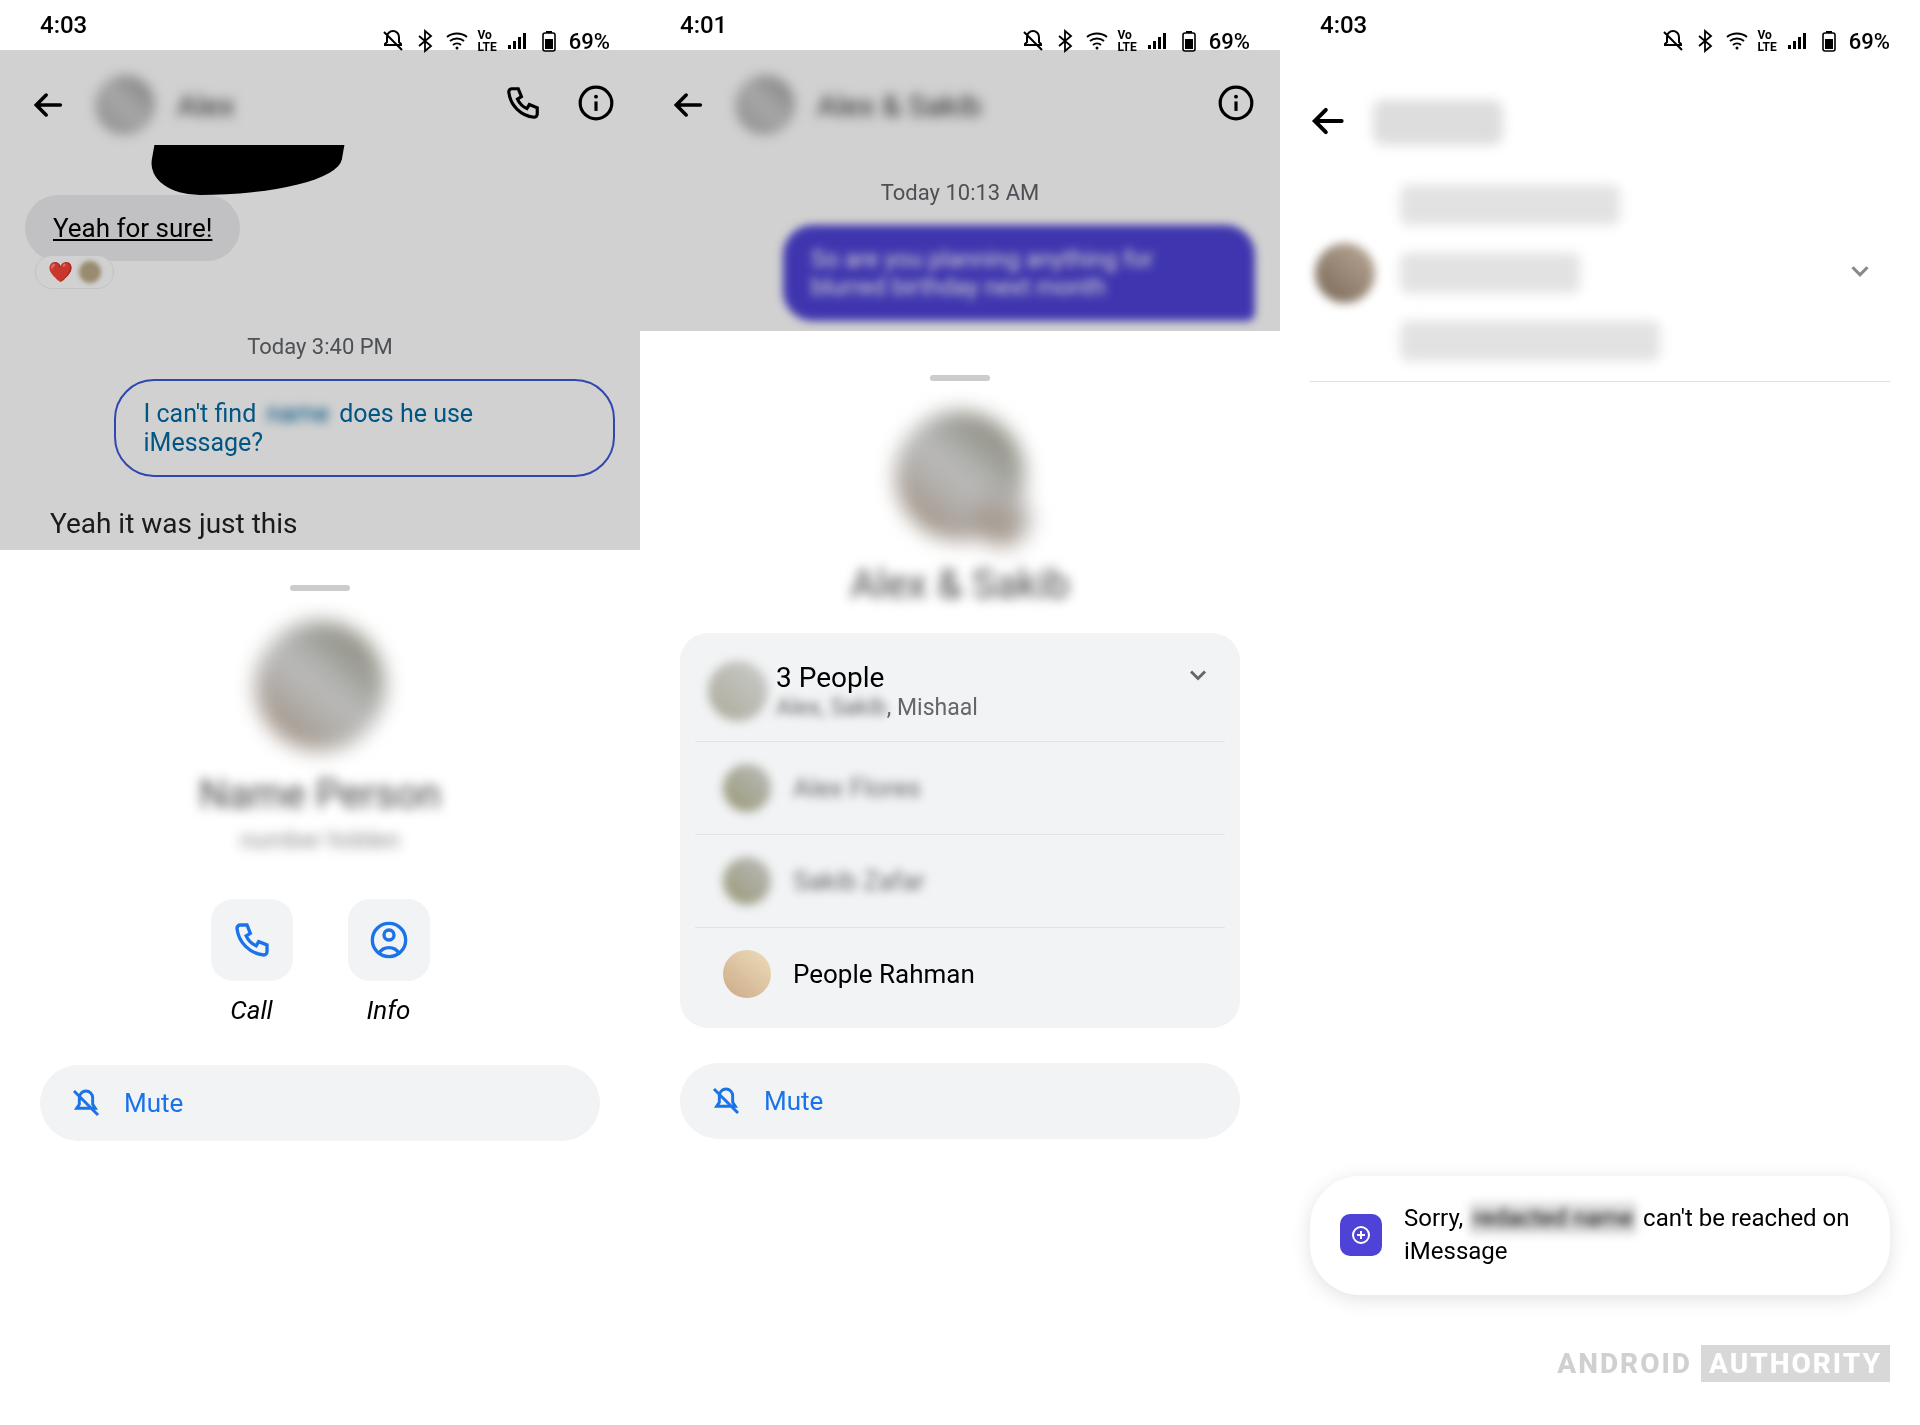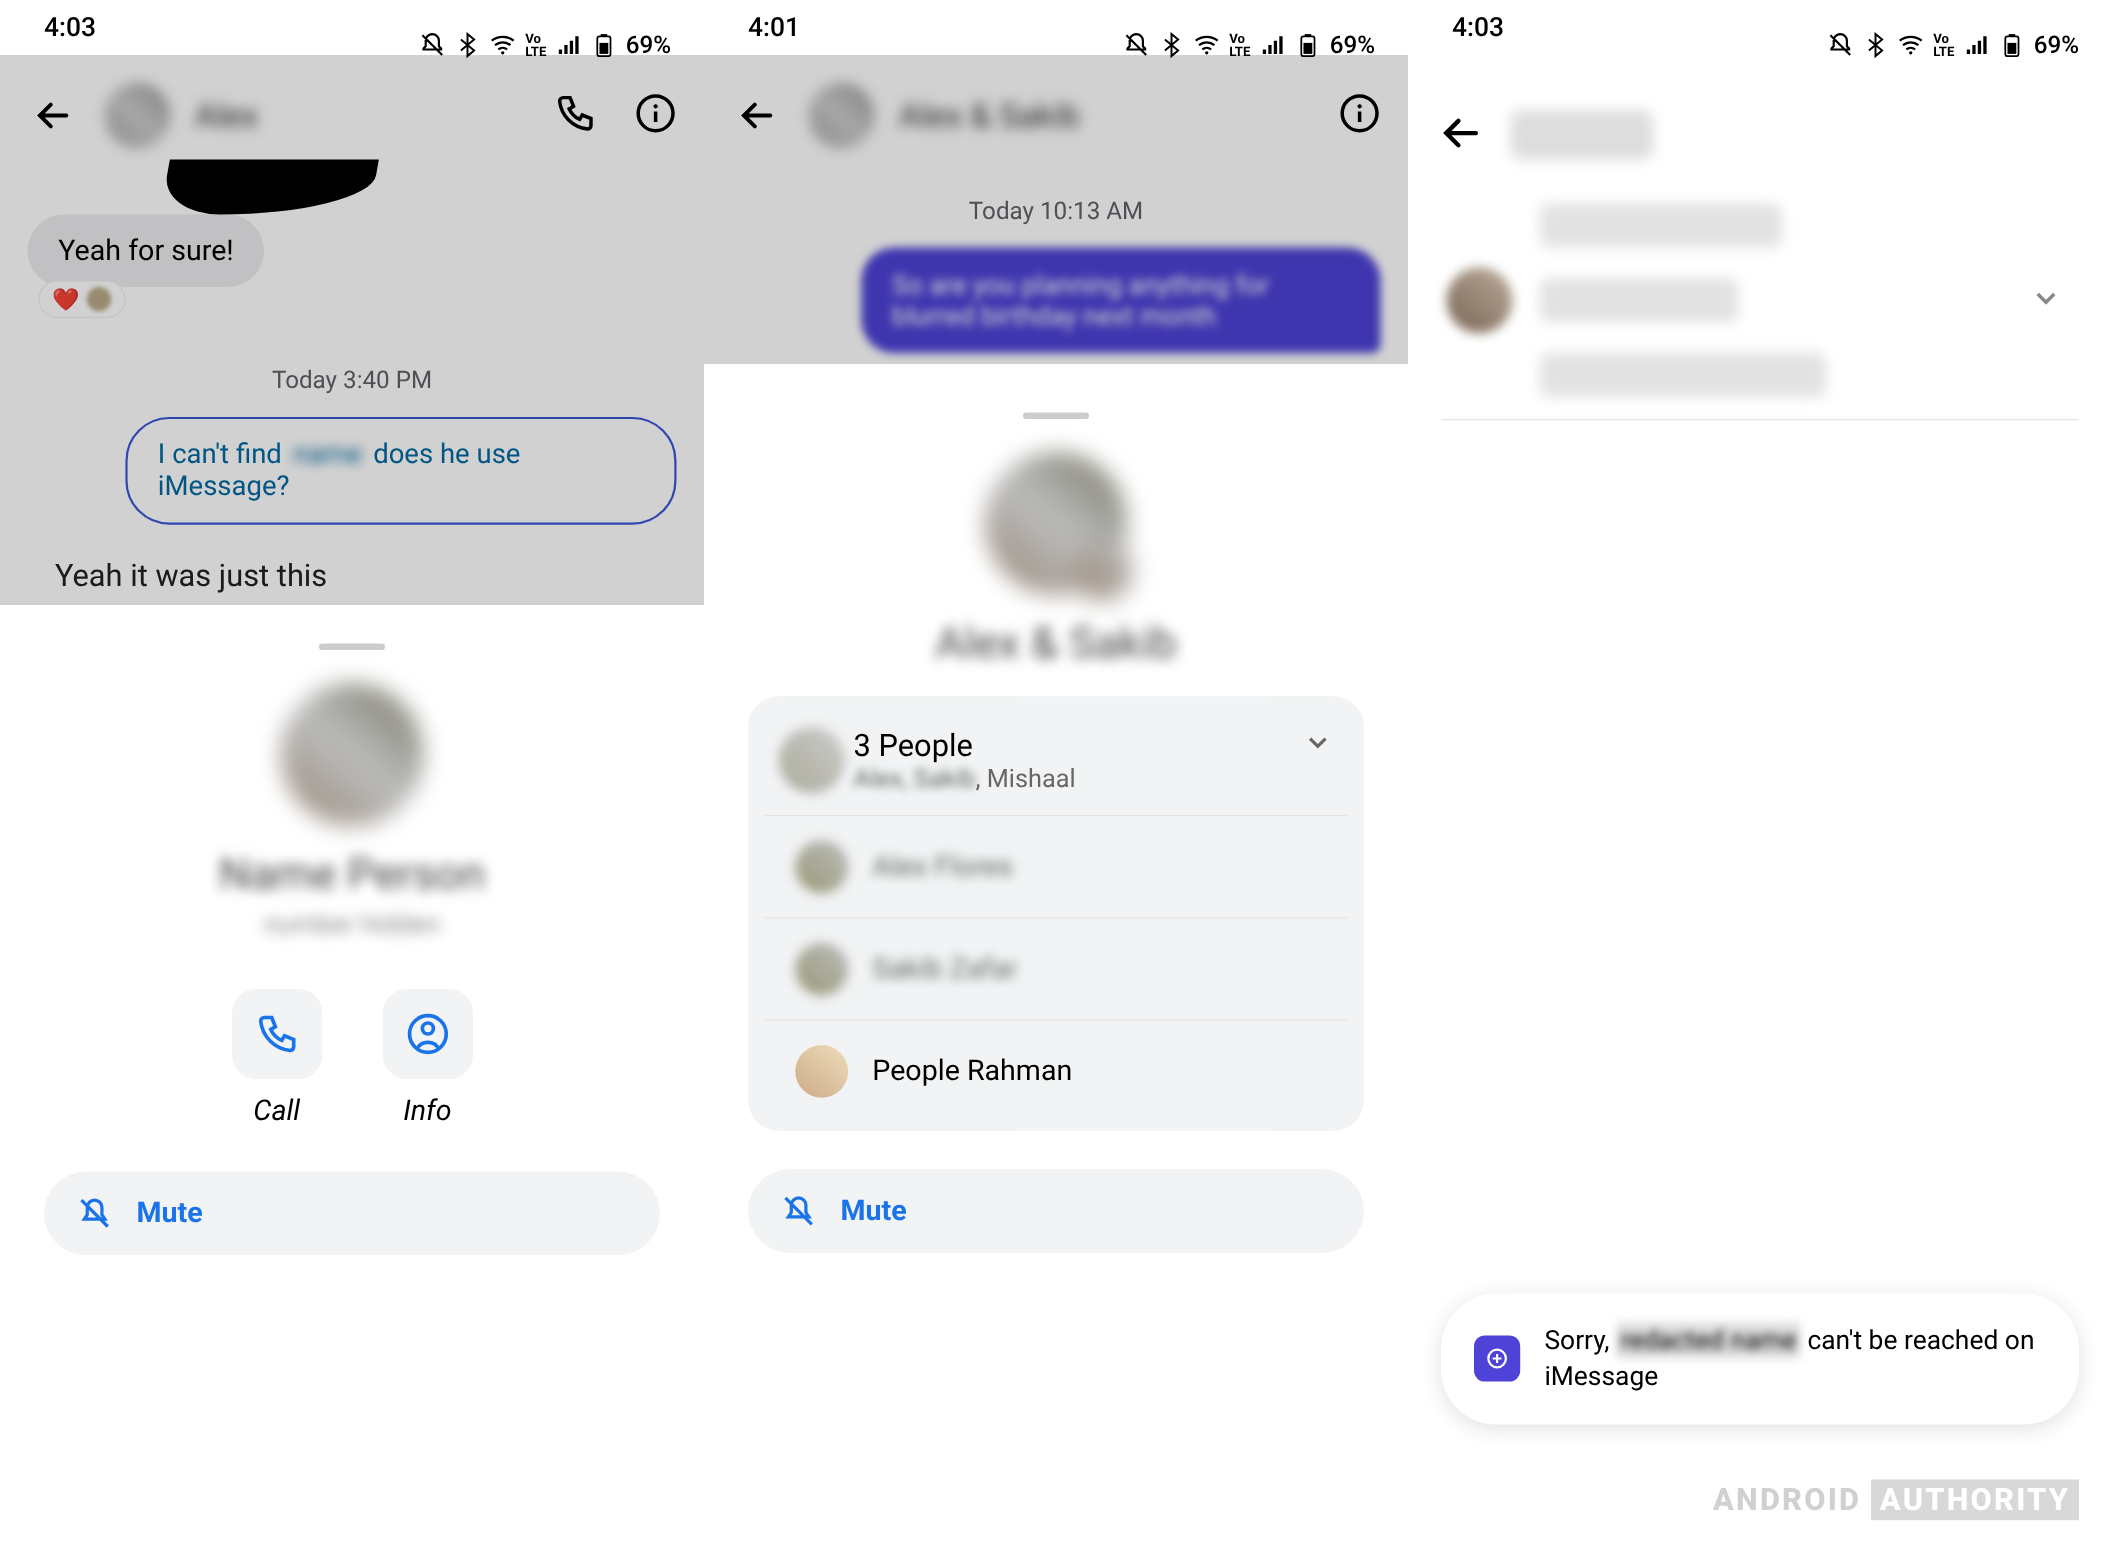--- a/index.html
+++ b/index.html
@@ -67,20 +67,21 @@
     transform: skewX(-10deg);
   }
   .bubble-in {
     background: #ececee;
     border-radius: 35px;
     padding: 18px 28px;
     font-size: 26px;
     width: fit-content;
     max-width: 80%;
     margin-top: 25px;
+    text-decoration: underline;
   }
   .reaction {
     display:flex; align-items:center; gap:6px;
     background:#fff; border:1px solid #eee; border-radius:30px;
     padding:4px 12px; width:fit-content; margin-top:-6px; margin-left:10px;
     font-size:20px;
   }
   .reaction .tiny-av { width:22px;height:22px;border-radius:50%;background:#ba8;filter:blur(2px);}
   .timestamp { text-align:center; color:#5f6368; font-size:22px; margin:45px 0 20px; }
   .bubble-out-border {
@@ -141,21 +142,21 @@
   .action-btn .icn {
     width:82px;height:82px;background:#f1f3f4;border-radius:22px;
     display:flex;align-items:center;justify-content:center;margin-bottom:14px;
   }
   .action-btn .icn svg{width:40px;height:40px;}
   .action-btn .lbl{font-size:26px;}
   .mute-row {
     margin:35px 40px; padding:22px 30px;
     background:#f1f3f4; border-radius:40px;
     display:flex; align-items:center; gap:22px;
-    color:#1a73e8; font-size:26px; font-weight:700;
+    color:#1a73e8; font-size:26px; font-weight:400;
   }
   .mute-row svg{width:32px;height:32px;}
   
   .people-card {
     margin:25px 40px; background:#f1f3f4; border-radius:28px;
     padding: 8px 0;
   }
   .people-head {
     display:flex; align-items:flex-start; gap:8px;
     padding:20px 28px; position:relative;

